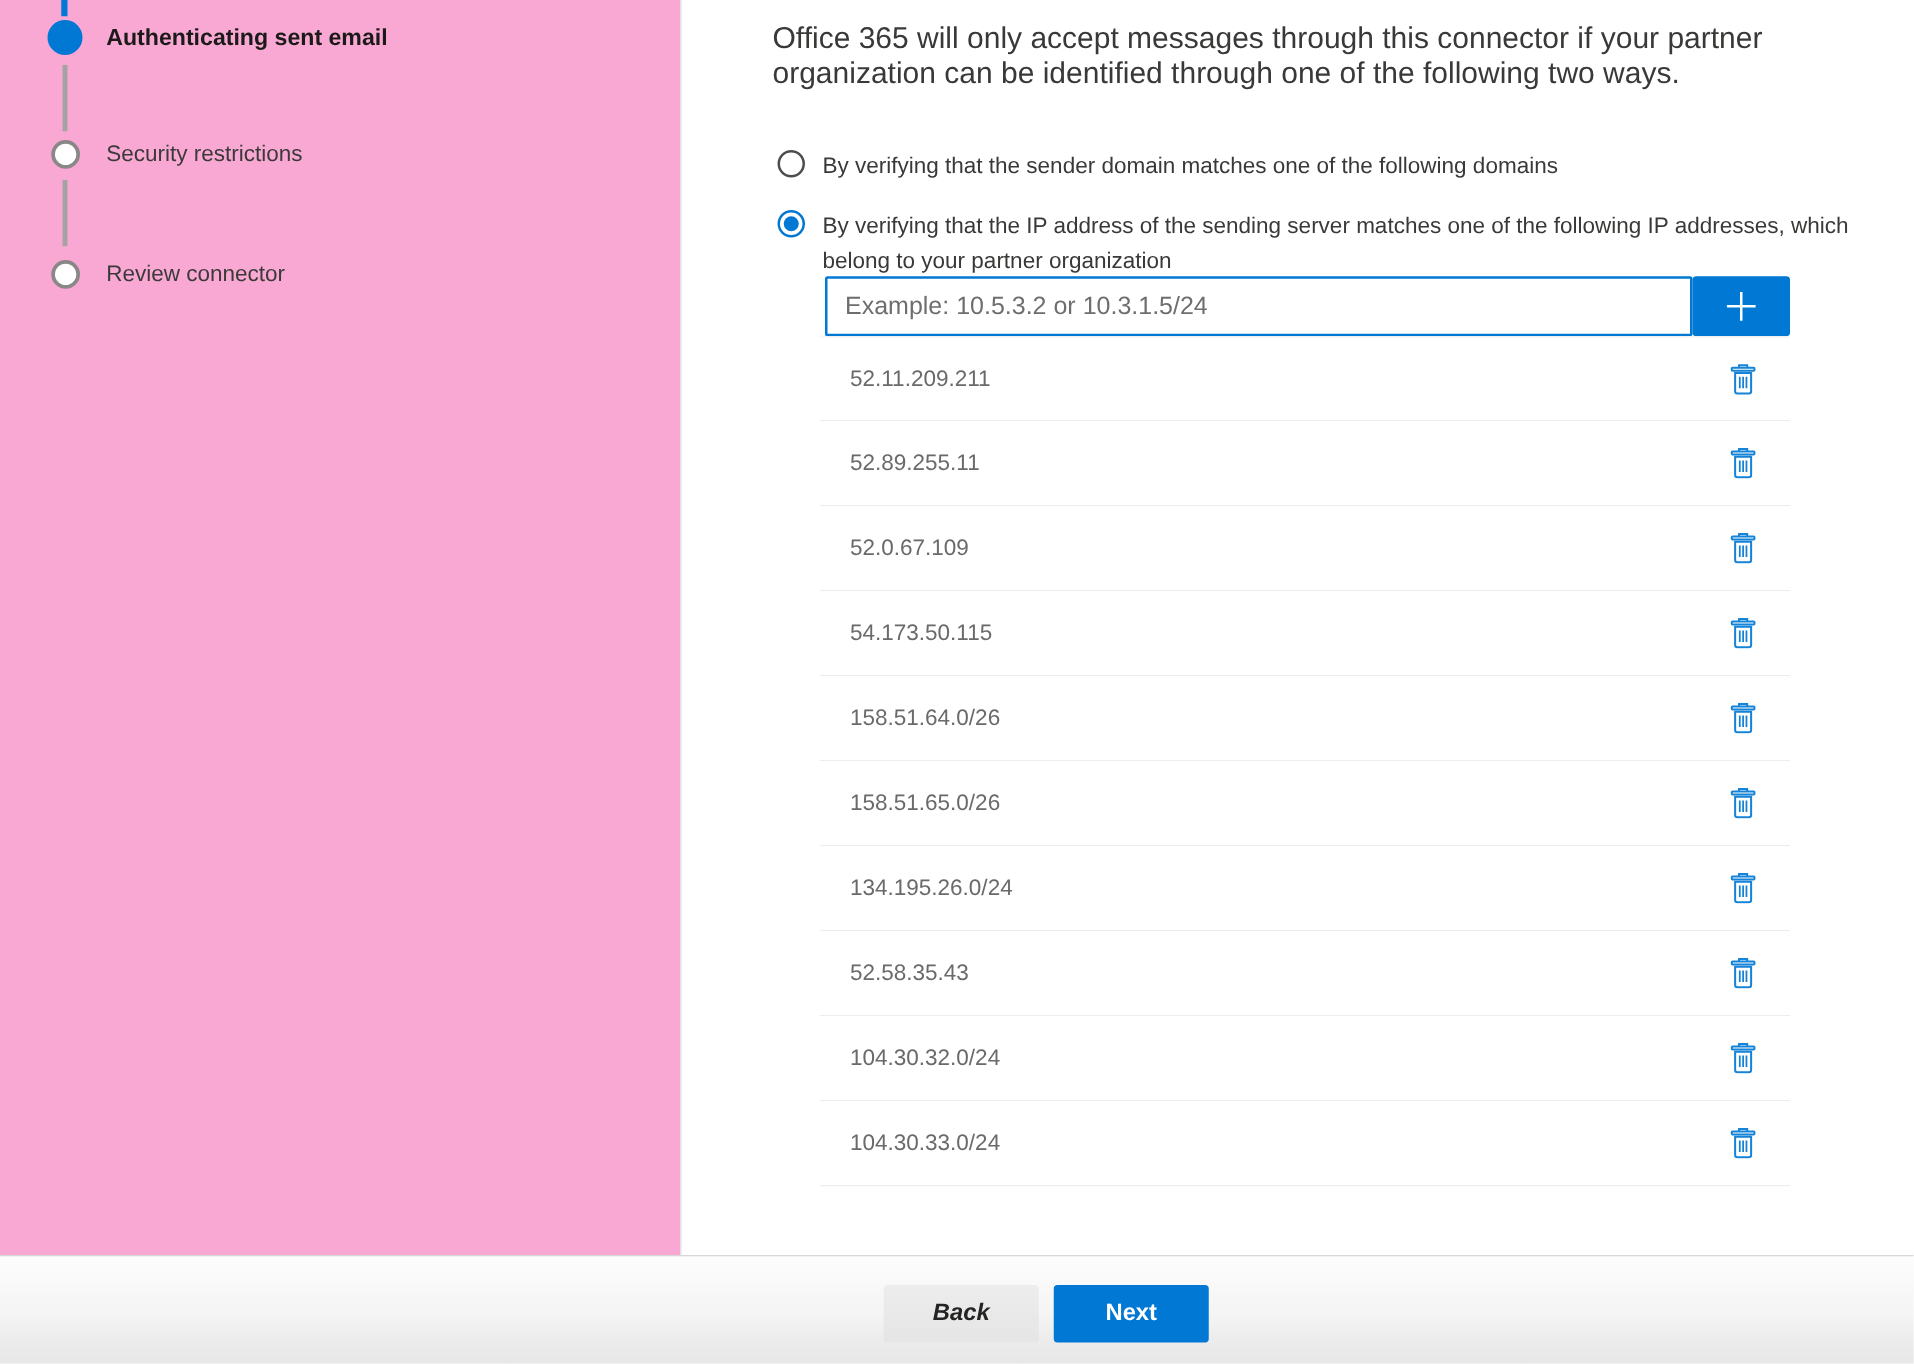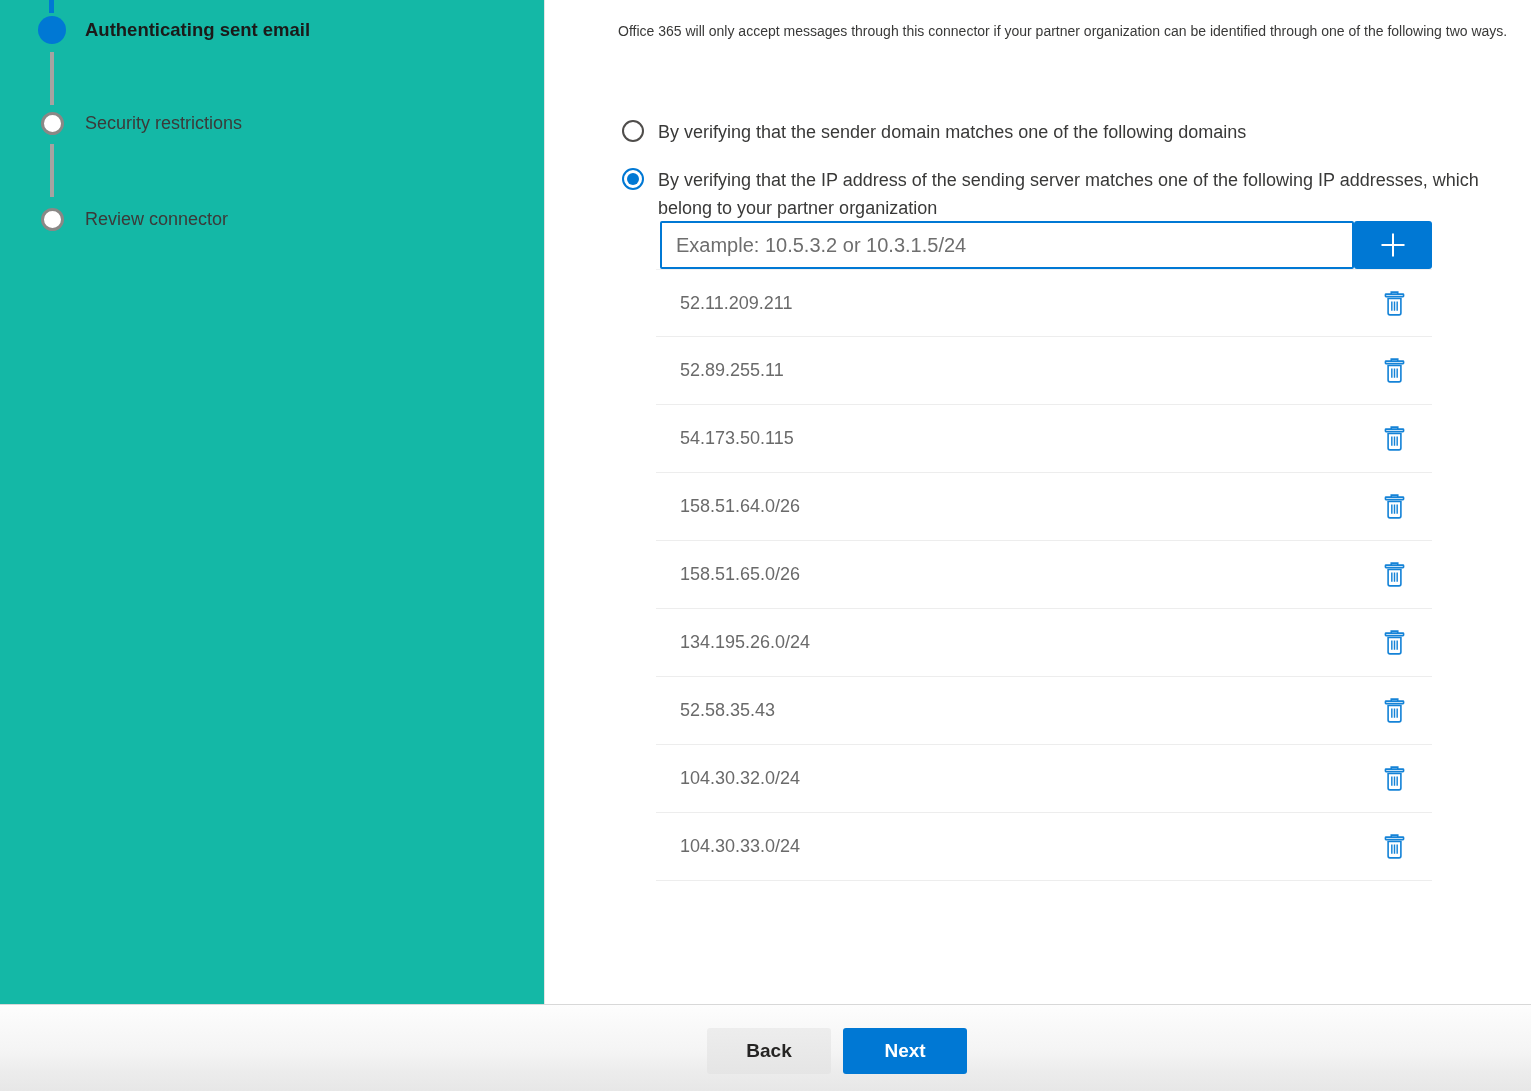--- a/index.html
+++ b/index.html
@@ -2,35 +2,35 @@
 <html><head>
 <meta charset="utf-8">
 <style>
   * { margin:0; padding:0; box-sizing:border-box; }
   html,body { width:1531px; height:1091px; overflow:hidden; background:#fff;
               font-family:"Liberation Sans", sans-serif; }
   .stage { position:relative; width:1531px; height:1091px; background:#fff; }
 
   
   .sidebar { position:absolute; left:0; top:0; width:545px; height:1004px;
-             border-right:1px solid #e4e4e4; background:#14b8a6; }
+             border-right:1px solid #e4e4e4; background:#f9a8d4; }
   .stub-line { position:absolute; left:49px; top:0; width:5px; height:13px; background:#0078d4; }
   .connector { position:absolute; left:50px; width:4px; height:53px; background:#a5a3a1; }
   .connector.a { top:52px; } .connector.b { top:144px; }
   .step { position:absolute; left:38px; display:flex; align-items:center; gap:19px; }
   .step.s0 { top:16px; } .step.s1 { top:112px; } .step.s2 { top:208px; }
   .step-circle { width:28px; height:28px; border-radius:50%; flex:none; }
   .step.active .step-circle { background:#0078d4; }
   .step.upcoming .step-circle { width:23px; height:23px; margin:0 2.5px;
                                 border:3px solid #8a8886; background:#fff; }
   .step-label { font-size:18px; color:#3b3a39; white-space:nowrap; }
   .step.active .step-label { font-weight:bold; color:#1b1a19; font-size:18.5px; }
 
   
-  .intro { position:absolute; left:618px; top:17px; width:905px; font-size:14px;
+  .intro { position:absolute; left:618px; top:17px; width:905px; font-size:24px;
            line-height:28px; color:#393938; }
   .option { position:absolute; left:622px; display:flex; align-items:flex-start; gap:14px; }
   .option.o0 { top:118px; } .option.o1 { top:166px; }
   .radio-outer { width:22px; height:22px; border:2px solid #4f4d4b; border-radius:50%;
                  background:#fff; position:relative; flex:none; margin-top:2px; cursor:pointer; }
   .option.selected .radio-outer { border-color:#0078d4; }
   .option.selected .radio-outer::after { content:""; position:absolute; inset:3px;
                  border-radius:50%; background:#0078d4; }
   .option-label { font-size:18px; line-height:28px; color:#393938; }
   .option.o0 .option-label { width:760px; }
@@ -54,21 +54,21 @@
   .trash-btn { width:40px; height:40px; border:none; background:transparent; cursor:pointer;
                display:flex; align-items:center; justify-content:center; }
 
   
   .footer { position:absolute; left:0; top:1004px; width:1531px; height:87px;
             border-top:1px solid #d8d8d8;
             background:linear-gradient(180deg,#fdfdfd 0%,#f4f4f4 55%,#ececec 78%,#e7e7e7 100%); }
   .btn { position:absolute; top:23px; width:124px; height:46px; border:none; border-radius:3px;
          font-size:19px; font-weight:600; cursor:pointer;
          font-family:"Liberation Sans", sans-serif; }
-  .btn-back { left:707px; background:linear-gradient(180deg,#ededed,#e5e5e5); color:#252423; }
+  .btn-back { left:707px; background:linear-gradient(180deg,#ededed,#e5e5e5); color:#252423;font-style:italic; }
   .btn-next { left:843px; background:#0078d4; color:#fff; }
 </style>
 </head>
 <body>
 
 <div class="stage">
 
   <div class="sidebar">
     <div class="stub-line"></div>
     <div class="connector a"></div>
@@ -142,20 +142,37 @@
             <path d="M4.3 7.7 h13.4 v15.3 a1.9 1.9 0 0 1 -1.9 1.9 h-9.6 a1.9 1.9 0 0 1 -1.9 -1.9 z"></path>
           </g>
           <g fill="none" stroke="#1583d7" stroke-width="1.5">
             <path d="M8.2 10.9 v9.6 M11 10.9 v9.6 M13.8 10.9 v9.6"></path>
           </g>
         </svg>
       </span>
     </button>
   </div>
 
+  <div class="ip-row">
+    <span class="ip-text">52.0.67.109</span>
+    <button class="trash-btn">
+      <span style="display:flex;">
+        <svg viewBox="0 0 22 26" width="21" height="25" aria-hidden="true">
+          <g fill="none" stroke="#1583d7" stroke-width="1.7">
+            <path d="M7.6 3.2 V1.1 h6.8 v2.1"></path>
+            <rect x="1.5" y="3.2" width="19" height="2.6" rx="0.6"></rect>
+            <path d="M4.3 7.7 h13.4 v15.3 a1.9 1.9 0 0 1 -1.9 1.9 h-9.6 a1.9 1.9 0 0 1 -1.9 -1.9 z"></path>
+          </g>
+          <g fill="none" stroke="#1583d7" stroke-width="1.5">
+            <path d="M8.2 10.9 v9.6 M11 10.9 v9.6 M13.8 10.9 v9.6"></path>
+          </g>
+        </svg>
+      </span>
+    </button>
+  </div>
 
   <div class="ip-row">
     <span class="ip-text">54.173.50.115</span>
     <button class="trash-btn">
       <span style="display:flex;">
         <svg viewBox="0 0 22 26" width="21" height="25" aria-hidden="true">
           <g fill="none" stroke="#1583d7" stroke-width="1.7">
             <path d="M7.6 3.2 V1.1 h6.8 v2.1"></path>
             <rect x="1.5" y="3.2" width="19" height="2.6" rx="0.6"></rect>
             <path d="M4.3 7.7 h13.4 v15.3 a1.9 1.9 0 0 1 -1.9 1.9 h-9.6 a1.9 1.9 0 0 1 -1.9 -1.9 z"></path>

